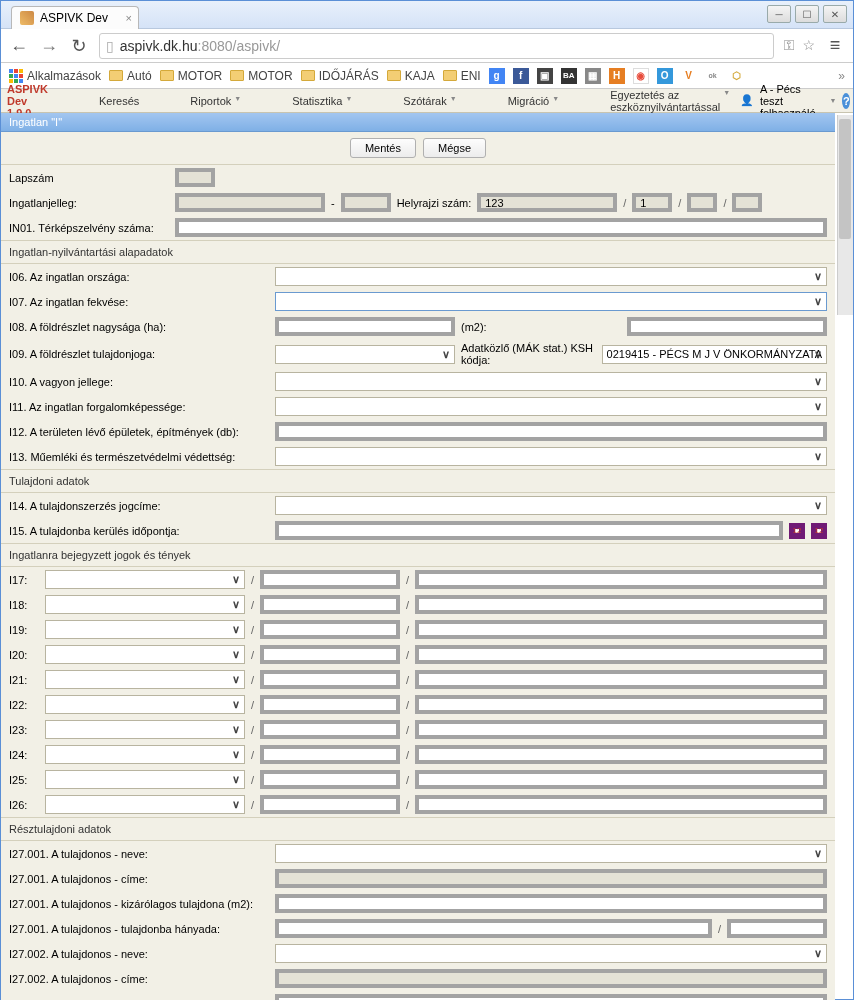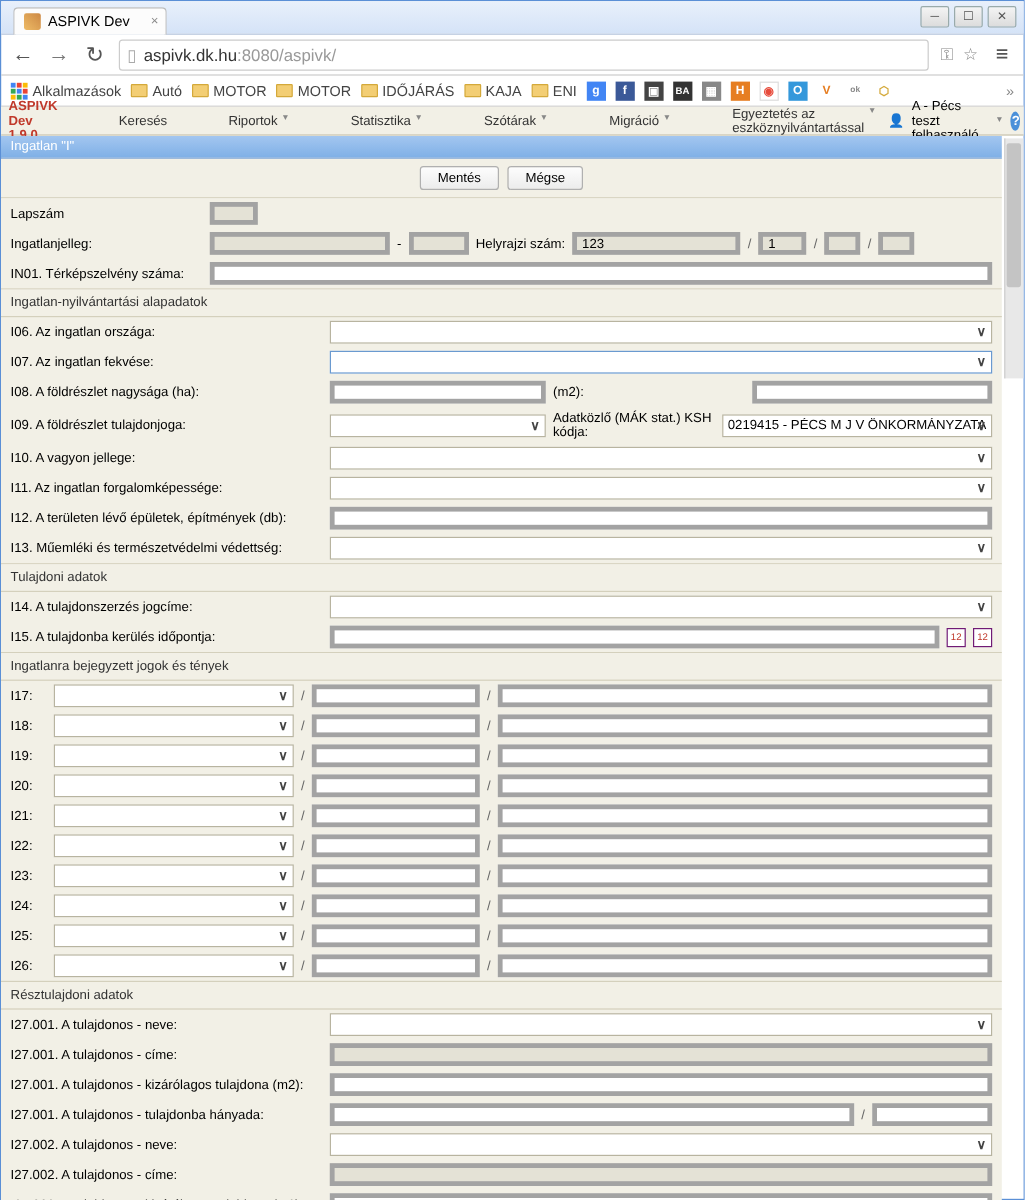--- a/index.html
+++ b/index.html
@@ -49,21 +49,21 @@
 .form-section { background: #f2f0e6; border-bottom: 1px solid #d4d0bc; }
 .section-header { padding: 5px 8px; font-size: 11px; color: #333; border-bottom: 1px solid #d4d0bc; }
 .form-row { display: flex; align-items: center; padding: 3px 8px; min-height: 24px; gap: 6px; }
 .form-label { width: 260px; flex-shrink: 0; }
 .form-label.narrow { width: 30px; }
 .input-fld { border: 4px solid #a3a3a3; background: #fff; height: 19px; padding: 0 4px; font-size: 11px; }
 .input-fld.disabled { background: #e4e2d6; }
 .input-fld.flex { flex: 1; }
 .select-fld { border: 1px solid #b8b4a0; background: #fff; height: 19px; flex: 1; position: relative; padding: 0 4px; display: flex; align-items: center; }
 .select-arrow { position: absolute; right: 4px; top: 2px; font-size: 11px; color: #444; font-weight: bold; }
-.cal-ico { width: 16px; height: 16px; background: #fff; border: 1px solid #701a75; display: inline-flex; align-items: center; justify-content: center; font-size: 8px; color: #c0392b; }
+.cal-ico { width: 16px; height: 16px; background: #fff; border: 6px solid #701a75; display: inline-flex; align-items: center; justify-content: center; font-size: 8px; color: #c0392b; }
 .sep-slash { color: #666; }
 </style>
 </head>
 <body>
 
 <div class="window-frame">
   <div class="title-bar">
     <div class="tab-strip">
       <div class="browser-tab">
         <span class="favicon"></span>

